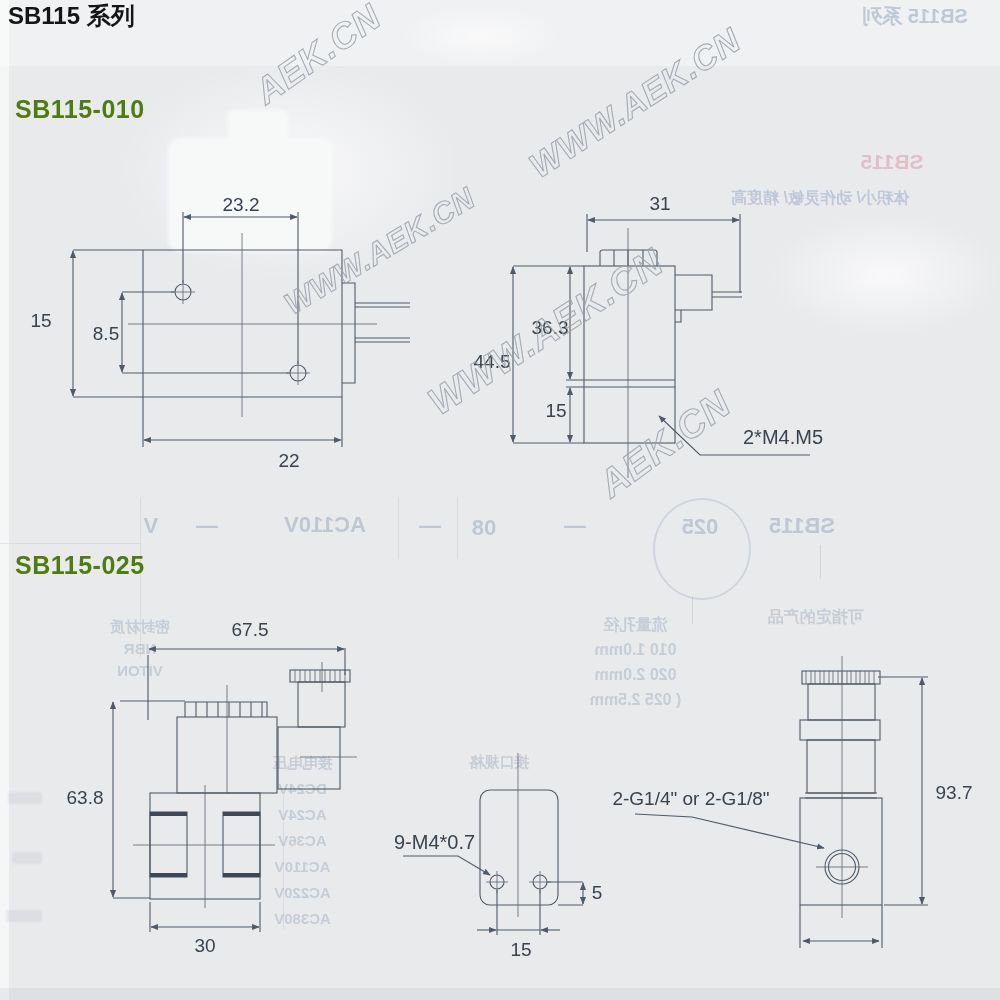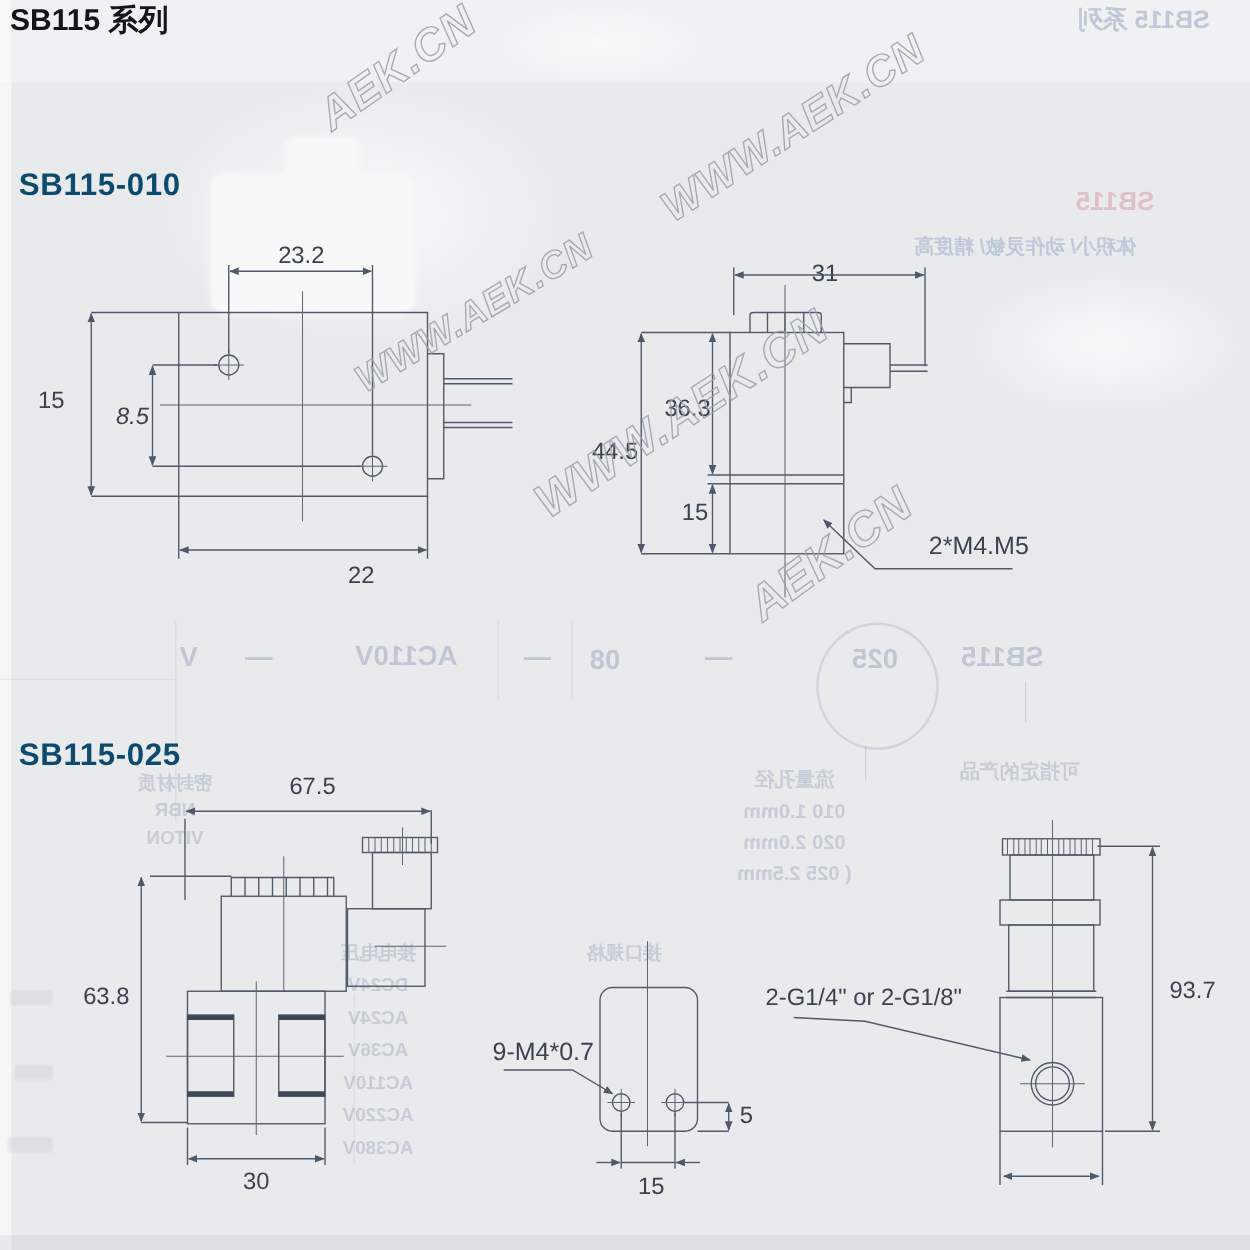--- a/index.html
+++ b/index.html
@@ -6,21 +6,21 @@
   .page{position:relative;width:1000px;height:1000px;background:#e9eaec;overflow:hidden;
         font-family:"Liberation Sans",sans-serif;}
   
   .band-top{position:absolute;left:0;top:0;width:1000px;height:66px;background:rgba(255,255,255,.32);}
   .strip-left{position:absolute;left:0;top:0;width:9px;height:1000px;background:rgba(255,255,255,.55);}
   .strip-bottom{position:absolute;left:0;top:988px;width:1000px;height:12px;background:rgba(200,203,208,.30);}
   .blob{position:absolute;background:#f7f8f8;filter:blur(2px);}
   .cloud{position:absolute;background:radial-gradient(closest-side,rgba(251,251,252,.85),rgba(251,251,252,0));}
   
   .h1{position:absolute;font-size:24px;font-weight:bold;color:#141517;white-space:nowrap;}
-  .h2{position:absolute;font-size:25px;font-weight:bold;color:#0c4a6e;white-space:nowrap;letter-spacing:.5px;margin-top:39px;}
+  .h2{position:absolute;font-size:25px;font-weight:bold;color:#4d7c0f;white-space:nowrap;letter-spacing:.5px;}
   
   .dim{position:absolute;transform:translate(-50%,-50%);font-size:19px;color:#39434f;white-space:nowrap;}
   .note{position:absolute;font-size:20px;color:#39434f;white-space:nowrap;}
   
   .wm{position:absolute;font-weight:bold;font-style:italic;letter-spacing:1px;color:transparent;
       -webkit-text-stroke:1.1px #99a1ab;white-space:nowrap;opacity:.85;}
   @supports not (-webkit-text-stroke:1px #000){ .wm{color:rgba(150,158,168,.45);} }
   
   .ghost{position:absolute;transform:translate(-50%,-50%) scaleX(-1);font-weight:bold;
          color:rgba(140,158,182,.45);white-space:nowrap;}
@@ -193,24 +193,24 @@
       <path class="s" d="M878,677H928M884,905H928"></path>
       <line class="s" x1="922" y1="678" x2="922" y2="904" marker-start="url(#arr)" marker-end="url(#arr)"></line>
       <path class="s" d="M800,905V948M882,905V948"></path>
       <line class="s" x1="803" y1="941" x2="879" y2="941" marker-start="url(#arr)" marker-end="url(#arr)"></line>
       <path class="s" d="M635,814L692,817L824,848" marker-end="url(#arr)"></path>
     </g>
   </svg>
 
   <span class="dim" style="left:241px;top:205px;">23.2</span>
   <span class="dim" style="left:41px;top:321px;">15</span>
-  <span class="dim" style="left:106px;top:334px;font-style:italic;">8.5</span>
+  <span class="dim" style="left:106px;top:334px;">8.5</span>
   <span class="dim" style="left:241px;top:461px;margin-left:48px;">22</span>
 
-  <span class="dim" style="left:660px;top:220px;">31</span>
+  <span class="dim" style="left:660px;top:204px;">31</span>
   <span class="dim" style="left:550px;top:328px;">36.3</span>
   <span class="dim" style="left:492px;top:352px;margin-top:10px;">44.5</span>
   <span class="dim" style="left:556px;top:411px;">15</span>
   <span class="note" style="left:743px;top:426px;">2*M4.M5</span>
 
   <span class="dim" style="left:250px;top:630px;">67.5</span>
   <span class="dim" style="left:85px;top:798px;">63.8</span>
   <span class="dim" style="left:205px;top:946px;">30</span>
 
   <span class="note" style="left:394px;top:831px;">9-M4*0.7</span>

